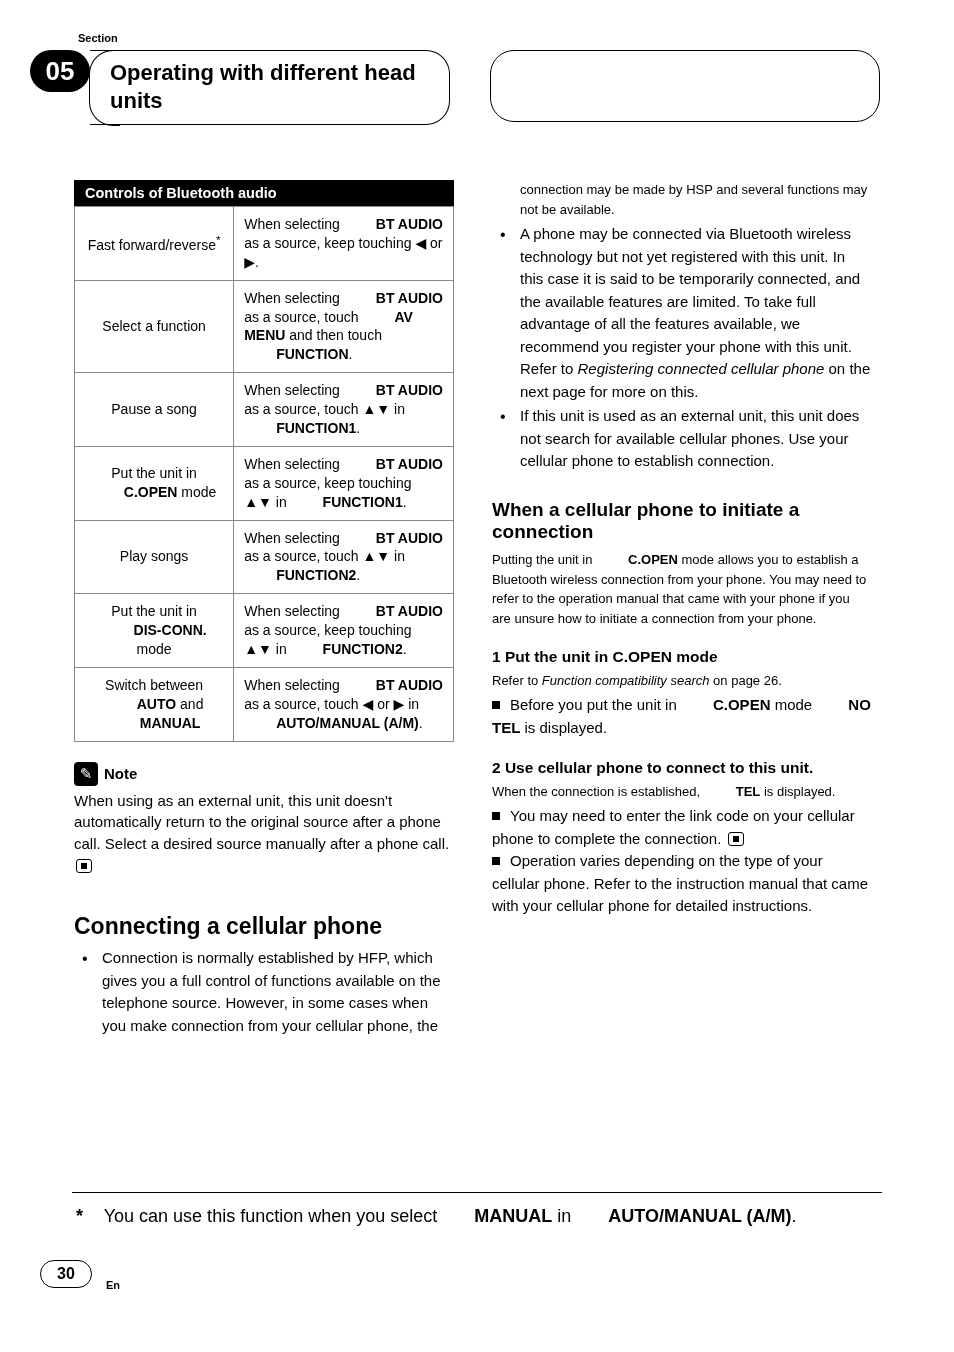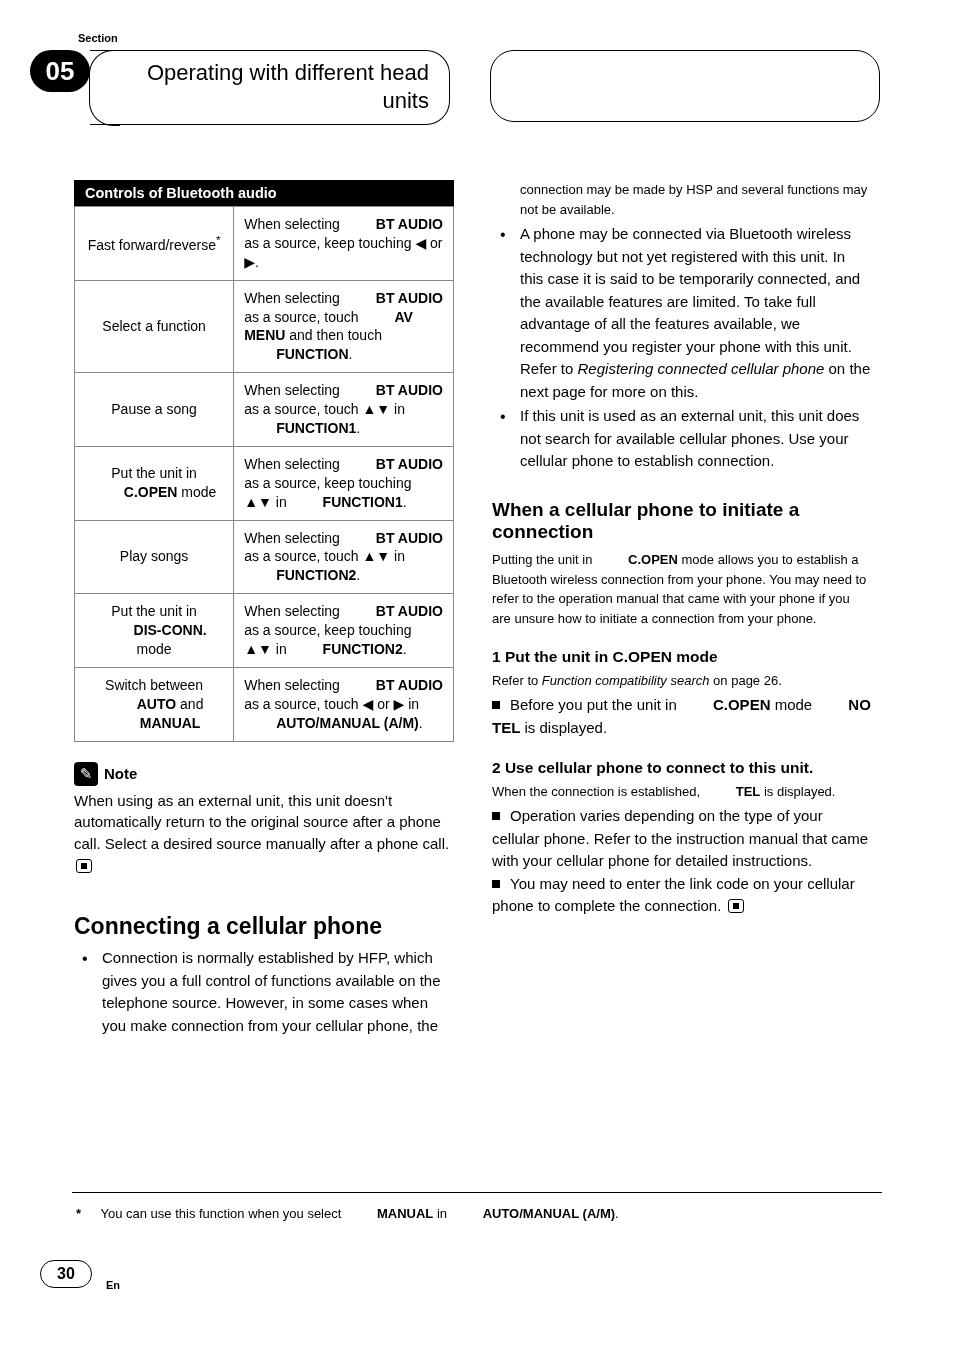--- a/index.html
+++ b/index.html
@@ -58,23 +58,22 @@
       bottom: -1.5px;
       width: 30px;
       border: 1.5px solid #000;
       border-right: 0;
       border-top-left-radius: 24px;
       border-bottom-left-radius: 24px;
       z-index: -1;
     }
     .title-text {
       font-size: 22px;
-      font-weight: normal;
+      font-weight: bold;
       line-height: 1.25;
-      text-align: right;
     }
     .empty-box {
       position: absolute;
       left: 490px;
       top: 50px;
       width: 390px;
       height: 72px;
       border: 1.5px solid #000;
       border-radius: 24px;
     }
@@ -140,21 +139,21 @@
     }
     .sqp { font-size: 15px; line-height: 1.5; padding-left: 0; }
     .italic { font-style: italic; }
     b { font-weight: bold; padding-left: 32px; }
     hr.footrule {
       position: absolute; left: 72px; right: 72px; top: 1192px;
       border: 0; border-top: 1px solid #000;
     }
     .footnote {
       position: absolute; left: 76px; top: 1206px;
-      font-size: 13px;
+      font-size: 18px;
     }
     .footnote .ast { font-weight: bold; margin-right: 16px; }
     .page-badge {
       position: absolute; left: 40px; bottom: 64px;
       width: 52px; height: 28px;
       border: 1.3px solid #000; border-radius: 15px;
       display: flex; align-items: center; justify-content: center;
       font-size: 16px; font-weight: bold;
     }
     .lang {
@@ -239,22 +238,22 @@
 
     <h3 class="sub" style="margin-top:26px;">When a cellular phone to initiate a connection</h3>
     <p class="body">Putting the unit in <b>C.OPEN</b> mode allows you to establish a Bluetooth wireless connection from your phone. You may need to refer to the operation manual that came with your phone if you are unsure how to initiate a connection from your phone.</p>
 
     <p class="step-hd">1    Put the unit in C.OPEN mode</p>
     <p class="body">Refer to <span class="italic">Function compatibility search</span> on page 26.</p>
     <p class="sqp"><span class="sq-bullet"></span><span>Before you put the unit in <b>C.OPEN</b> mode <b>NO TEL</b> is displayed.</span></p>
 
     <p class="step-hd">2    Use cellular phone to connect to this unit.</p>
     <p class="body">When the connection is established, <b>TEL</b> is displayed.</p>
+    <p class="sqp"><span class="sq-bullet"></span><span>You may need to enter the link code on your cellular phone to complete the connection. <span class="end-icon"></span></span></p>
     <p class="sqp"><span class="sq-bullet"></span><span>Operation varies depending on the type of your cellular phone. Refer to the instruction manual that came with your cellular phone for detailed instructions.</span></p>
-    <p class="sqp"><span class="sq-bullet"></span><span>You may need to enter the link code on your cellular phone to complete the connection. <span class="end-icon"></span></span></p>
   </div>
 
 </div>
 
 <hr class="footrule">
 <div class="footnote">
   <span class="ast">*</span>
   <span>You can use this function when you select <b>MANUAL</b> in <b>AUTO/MANUAL (A/M)</b>.</span>
 </div>
 

